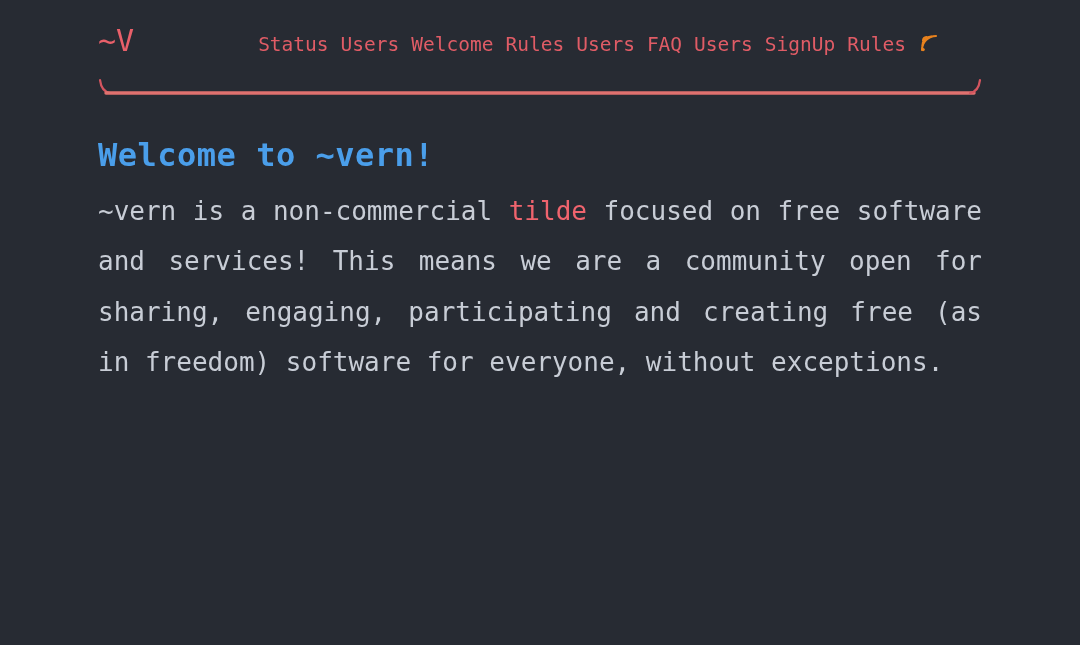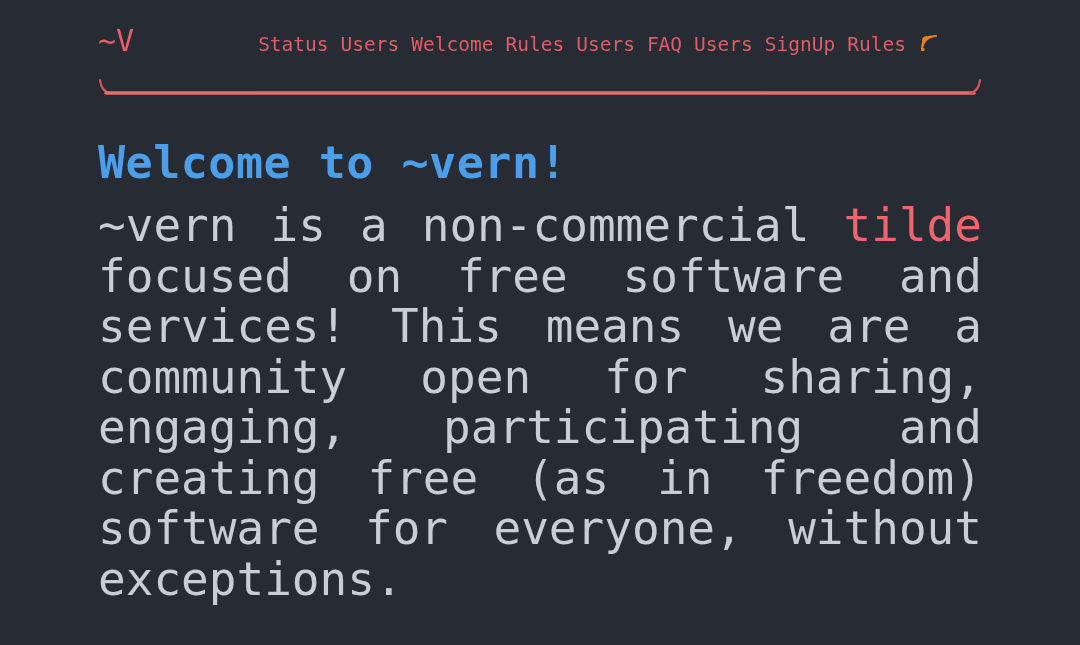--- a/index.html
+++ b/index.html
@@ -88,31 +88,31 @@
     height: 26px;
   }
 
   
   main.content {
     margin-top: 34px;
   }
 
   h1.page-title {
     color: #4a9eea;
-    font-size: 45px;
+    font-size: 32px;
     font-weight: bold;
     margin: 0 0 12px 0;
     line-height: 1.12;
     letter-spacing: 0.5px;
     font-family: "DejaVu Sans Mono", "Liberation Mono", monospace;
   }
 
   p.intro {
     color: #c8cdd6;
-    font-size: 46px;
+    font-size: 26px;
     line-height: 50.5px;
     margin: 0;
     text-align: justify;
     -webkit-hyphens: auto;
     hyphens: auto;
     letter-spacing: 0px;
     font-family: "DejaVu Sans Mono", "Liberation Mono", monospace;
     width: 884px;
   }
 

